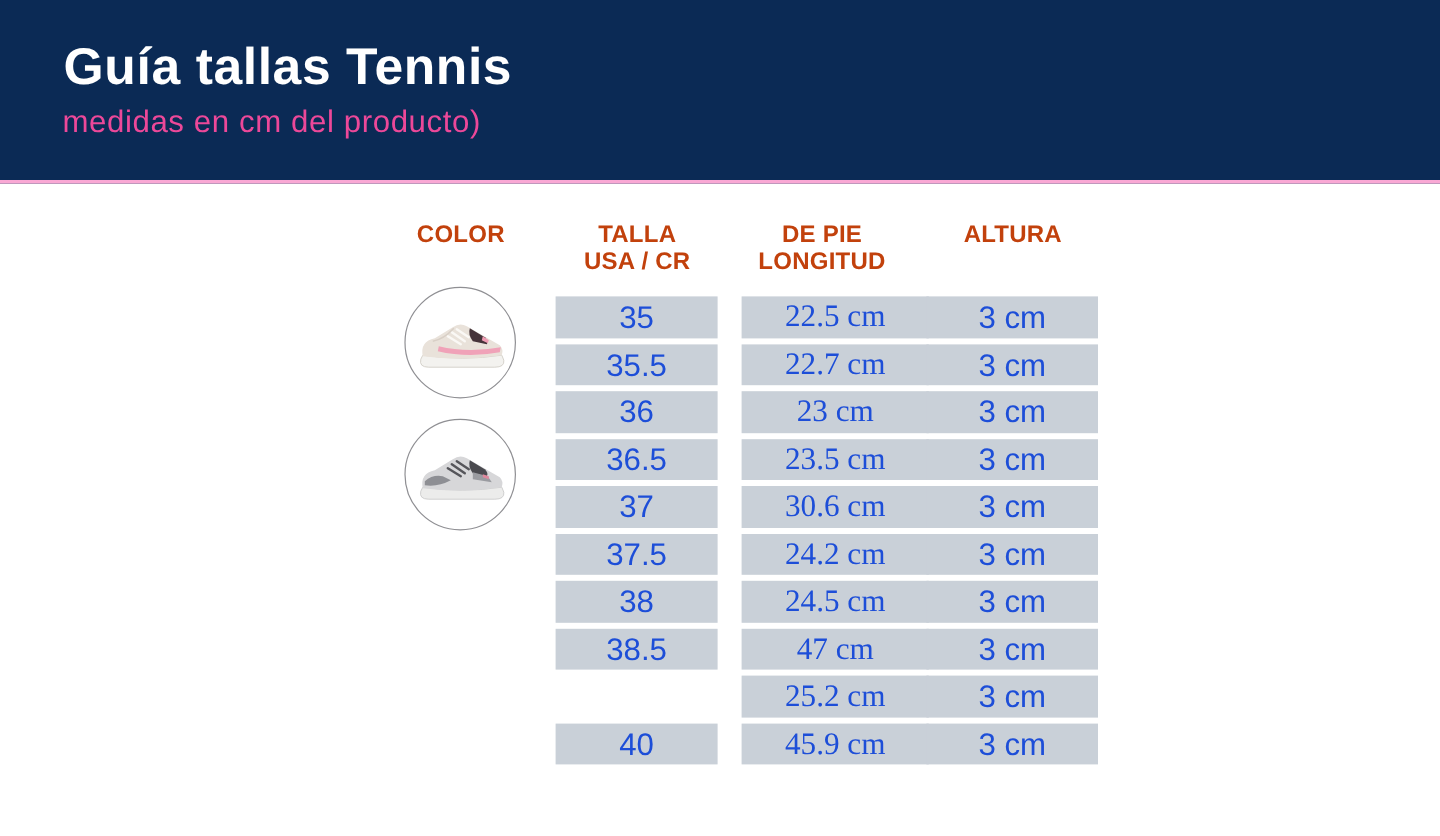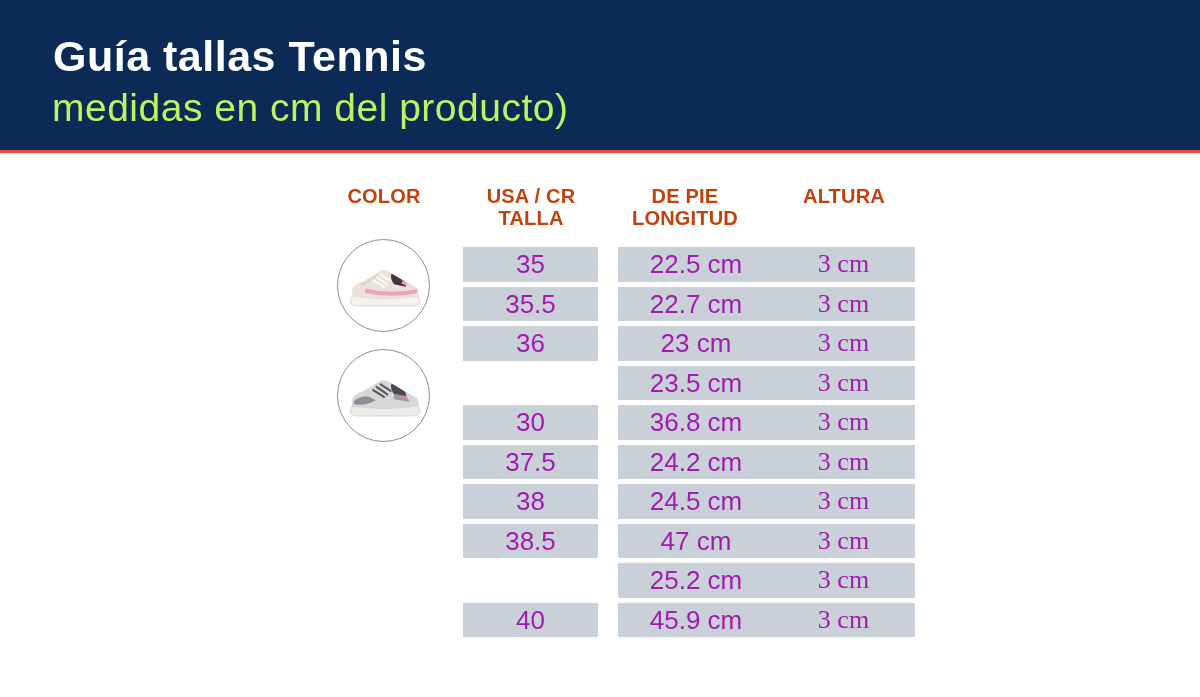--- a/index.html
+++ b/index.html
@@ -9,30 +9,30 @@
     background:#ffffff;
     position:relative;
     overflow:hidden;
   }
 
   
   .band {
     position:absolute; left:0; top:0;
     width:1200px; height:153px;
     background:#0b2a55;
-    border-bottom:3px solid #ef4444;
+    border-bottom:3px solid #f9a8d4;
   }
   .band .title {
     position:absolute; left:53px; top:32px;
     color:#ffffff; font-size:43px; font-weight:bold;
     letter-spacing:0.5px; white-space:nowrap;
   }
   .band .subtitle {
     position:absolute; left:52px; top:86px;
-    color:#bef264; font-size:39px; font-weight:normal;
+    color:#ec4899; font-size:26px; font-weight:normal;
     letter-spacing:0.5px; white-space:nowrap;
   }
 
   
   .colhead {
     position:absolute; top:185px; width:160px;
     text-align:center;
     color:#c2410c; font-weight:bold; font-size:20px; line-height:22px;
     letter-spacing:0.2px;
   }
@@ -53,43 +53,43 @@
   }
   .shoe-circle.first  { top:239px; }
   .shoe-circle.second { top:349px; }
 
   
   .rows { position:absolute; left:0; top:247px; width:1200px; }
   .row  { position:relative; height:34.5px; margin-bottom:5px; }
   .cell {
     position:absolute; top:0; height:34.5px;
     background:#c9d0d8;
-    color:#a21caf;
+    color:#1d4ed8;
     font-size:26px; line-height:34px;
     text-align:center;
     overflow:hidden;
   }
   .cell.talla    { left:463px; width:135px; }
-  .cell.longitud { left:618px; width:156px; }
-  .cell.altura   { left:772px; width:143px;font-family:Liberation Serif, serif; }
+  .cell.longitud { left:618px; width:156px;font-family:Liberation Serif, serif; }
+  .cell.altura   { left:772px; width:143px; }
 </style>
 </head>
 <body>
 
 <div class="band">
   <div class="title">Guía tallas Tennis</div>
   <div class="subtitle">medidas en cm del producto)</div>
 </div>
 
 <div class="colhead color">
   <div>COLOR</div>
 </div>
 <div class="colhead talla">
+  <div>TALLA</div>
   <div>USA / CR</div>
-  <div>TALLA</div>
 </div>
 <div class="colhead longitud">
   <div>DE PIE</div>
   <div>LONGITUD</div>
 </div>
 <div class="colhead altura">
   <div>ALTURA</div>
 </div>
 
 <div class="shoe-circle first">
@@ -129,27 +129,28 @@
     <div class="cell altura">3 cm</div>
   </div>
 
   <div class="row">
     <div class="cell talla">36</div>
     <div class="cell longitud">23 cm</div>
     <div class="cell altura">3 cm</div>
   </div>
 
   <div class="row">
+    <div class="cell talla">36.5</div>
     <div class="cell longitud">23.5 cm</div>
     <div class="cell altura">3 cm</div>
   </div>
 
   <div class="row">
-    <div class="cell talla">30</div>
-    <div class="cell longitud">36.8 cm</div>
+    <div class="cell talla">37</div>
+    <div class="cell longitud">30.6 cm</div>
     <div class="cell altura">3 cm</div>
   </div>
 
   <div class="row">
     <div class="cell talla">37.5</div>
     <div class="cell longitud">24.2 cm</div>
     <div class="cell altura">3 cm</div>
   </div>
 
   <div class="row">

